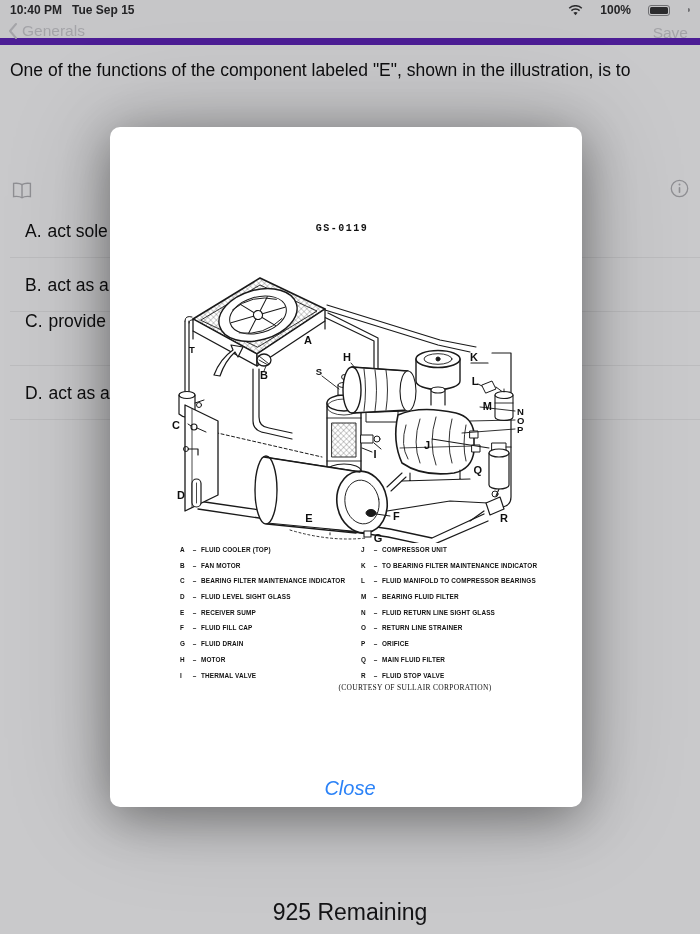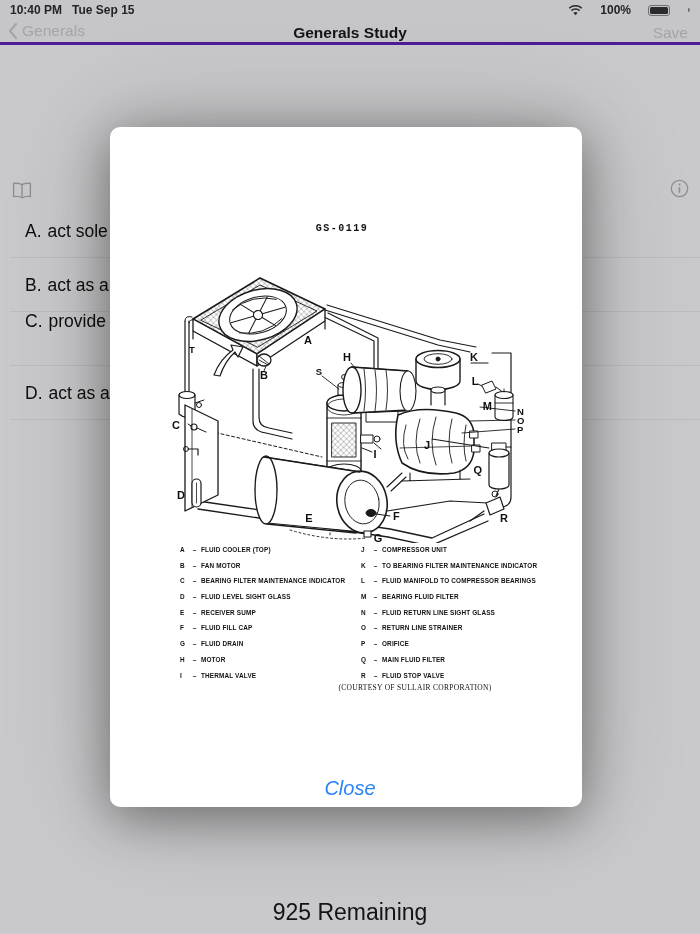--- a/index.html
+++ b/index.html
@@ -13,21 +13,21 @@
     padding:0 10px; font-size:12px; font-weight:600; color:#242426; }
   .sb-left { display:flex; gap:10px; align-items:center; }
   .sb-right { display:flex; gap:17px; align-items:center; }
   .wifi-svg { width:15px; height:11px; display:block; }
   .batt { position:relative; width:22px; height:11px; border:1px solid #6f6f72; border-radius:3px; padding:1px; }
   .batt-fill { display:block; width:100%; height:100%; background:#2b2b2d; border-radius:1.5px; }
   .batt-nub { width:2px; height:4px; background:#6f6f72; border-radius:0 2px 2px 0; margin-left:1px; }
 
   
   .nav-bar { position:absolute; top:20px; left:0; width:700px; height:25px;
-    background:#c6c6c8; border-bottom:3px solid #4c1d95; }
+    background:#c6c6c8; border-bottom:7px solid #4c1d95; }
   .nav-back { position:absolute; left:8px; top:2px; display:flex; align-items:center; gap:5px;
     color:#a4a4a8; font-size:15.5px; cursor:pointer; }
   .nav-title { position:absolute; left:0; right:0; top:4px; text-align:center;
     font-size:15.5px; font-weight:700; color:#141416; }
   .nav-save { position:absolute; right:12px; top:4px; font-size:15.5px; color:#a4a4a8; cursor:pointer; }
 
   
   .question { position:absolute; top:58px; left:10px; width:684px;
     font-size:17.5px; line-height:25.5px; color:#0e0e0f; }
   .tool-icon { position:absolute; }
@@ -87,24 +87,24 @@
     </div>
   </div>
 
   <div class="nav-bar">
     <div class="nav-back">
       <svg width="9" height="16" viewBox="0 0 9 16">
         <polyline points="8,1 2,8 8,15" fill="none" stroke="#a4a4a8" stroke-width="2" stroke-linecap="round" stroke-linejoin="round"></polyline>
       </svg>
       <span>Generals</span>
     </div>
-    <div class="nav-title">Generals Study</div>
     <div class="nav-save">Save</div>
   </div>
 
+  <div class="question">One of the functions of the component labeled "E", shown in the illustration, is to</div>
 
   <svg class="tool-icon book-icon" width="20" height="17" viewBox="0 0 20 17">
     <path d="M10 2.6 C8 1.2 5 1 1.6 1.4 V14.6 C5 14.2 8 14.4 10 15.8 C12 14.4 15 14.2 18.4 14.6 V1.4 C15 1 12 1.2 10 2.6 Z" fill="none" stroke="#8f8f93" stroke-width="1.4"></path>
     <path d="M10 2.6 V15.8" fill="none" stroke="#8f8f93" stroke-width="1.4"></path>
   </svg>
   <svg class="tool-icon info-icon" width="19" height="19" viewBox="0 0 19 19">
     <circle cx="9.5" cy="9.5" r="8.2" fill="none" stroke="#8f8f93" stroke-width="1.3"></circle>
     <circle cx="9.5" cy="5.6" r="1" fill="#8f8f93"></circle>
     <rect x="8.7" y="8" width="1.6" height="6" rx="0.8" fill="#8f8f93"></rect>
   </svg>

